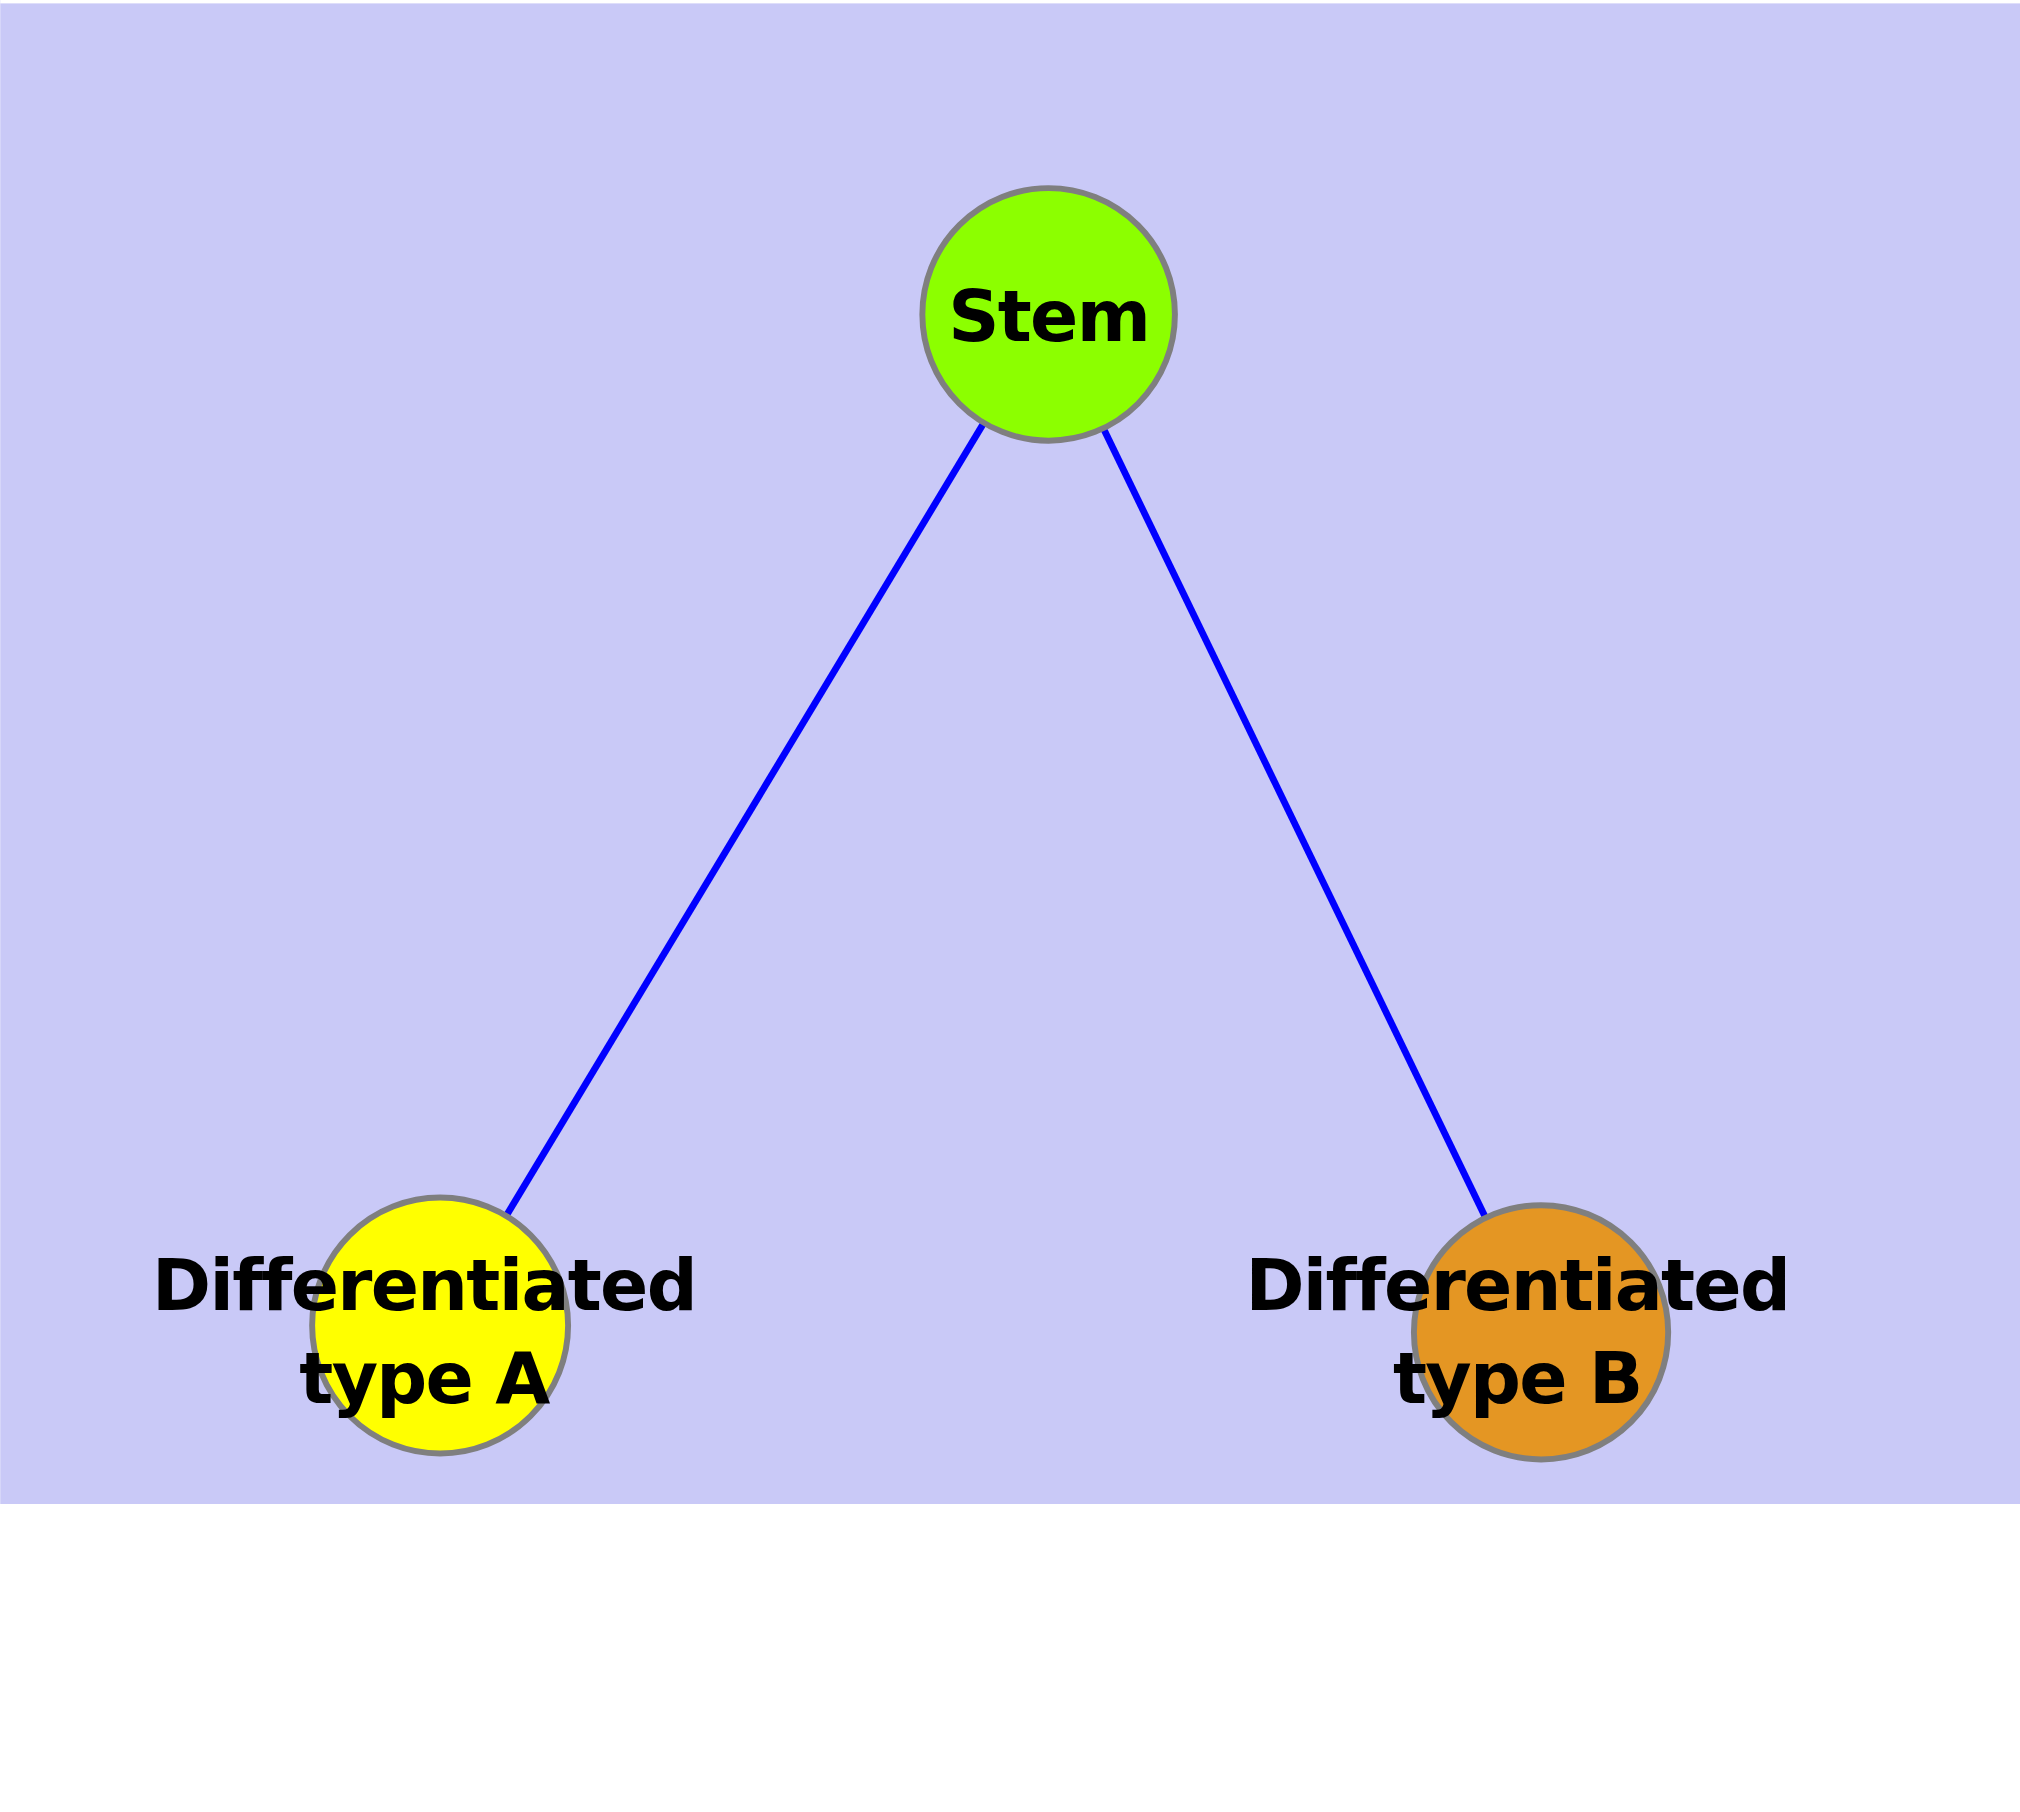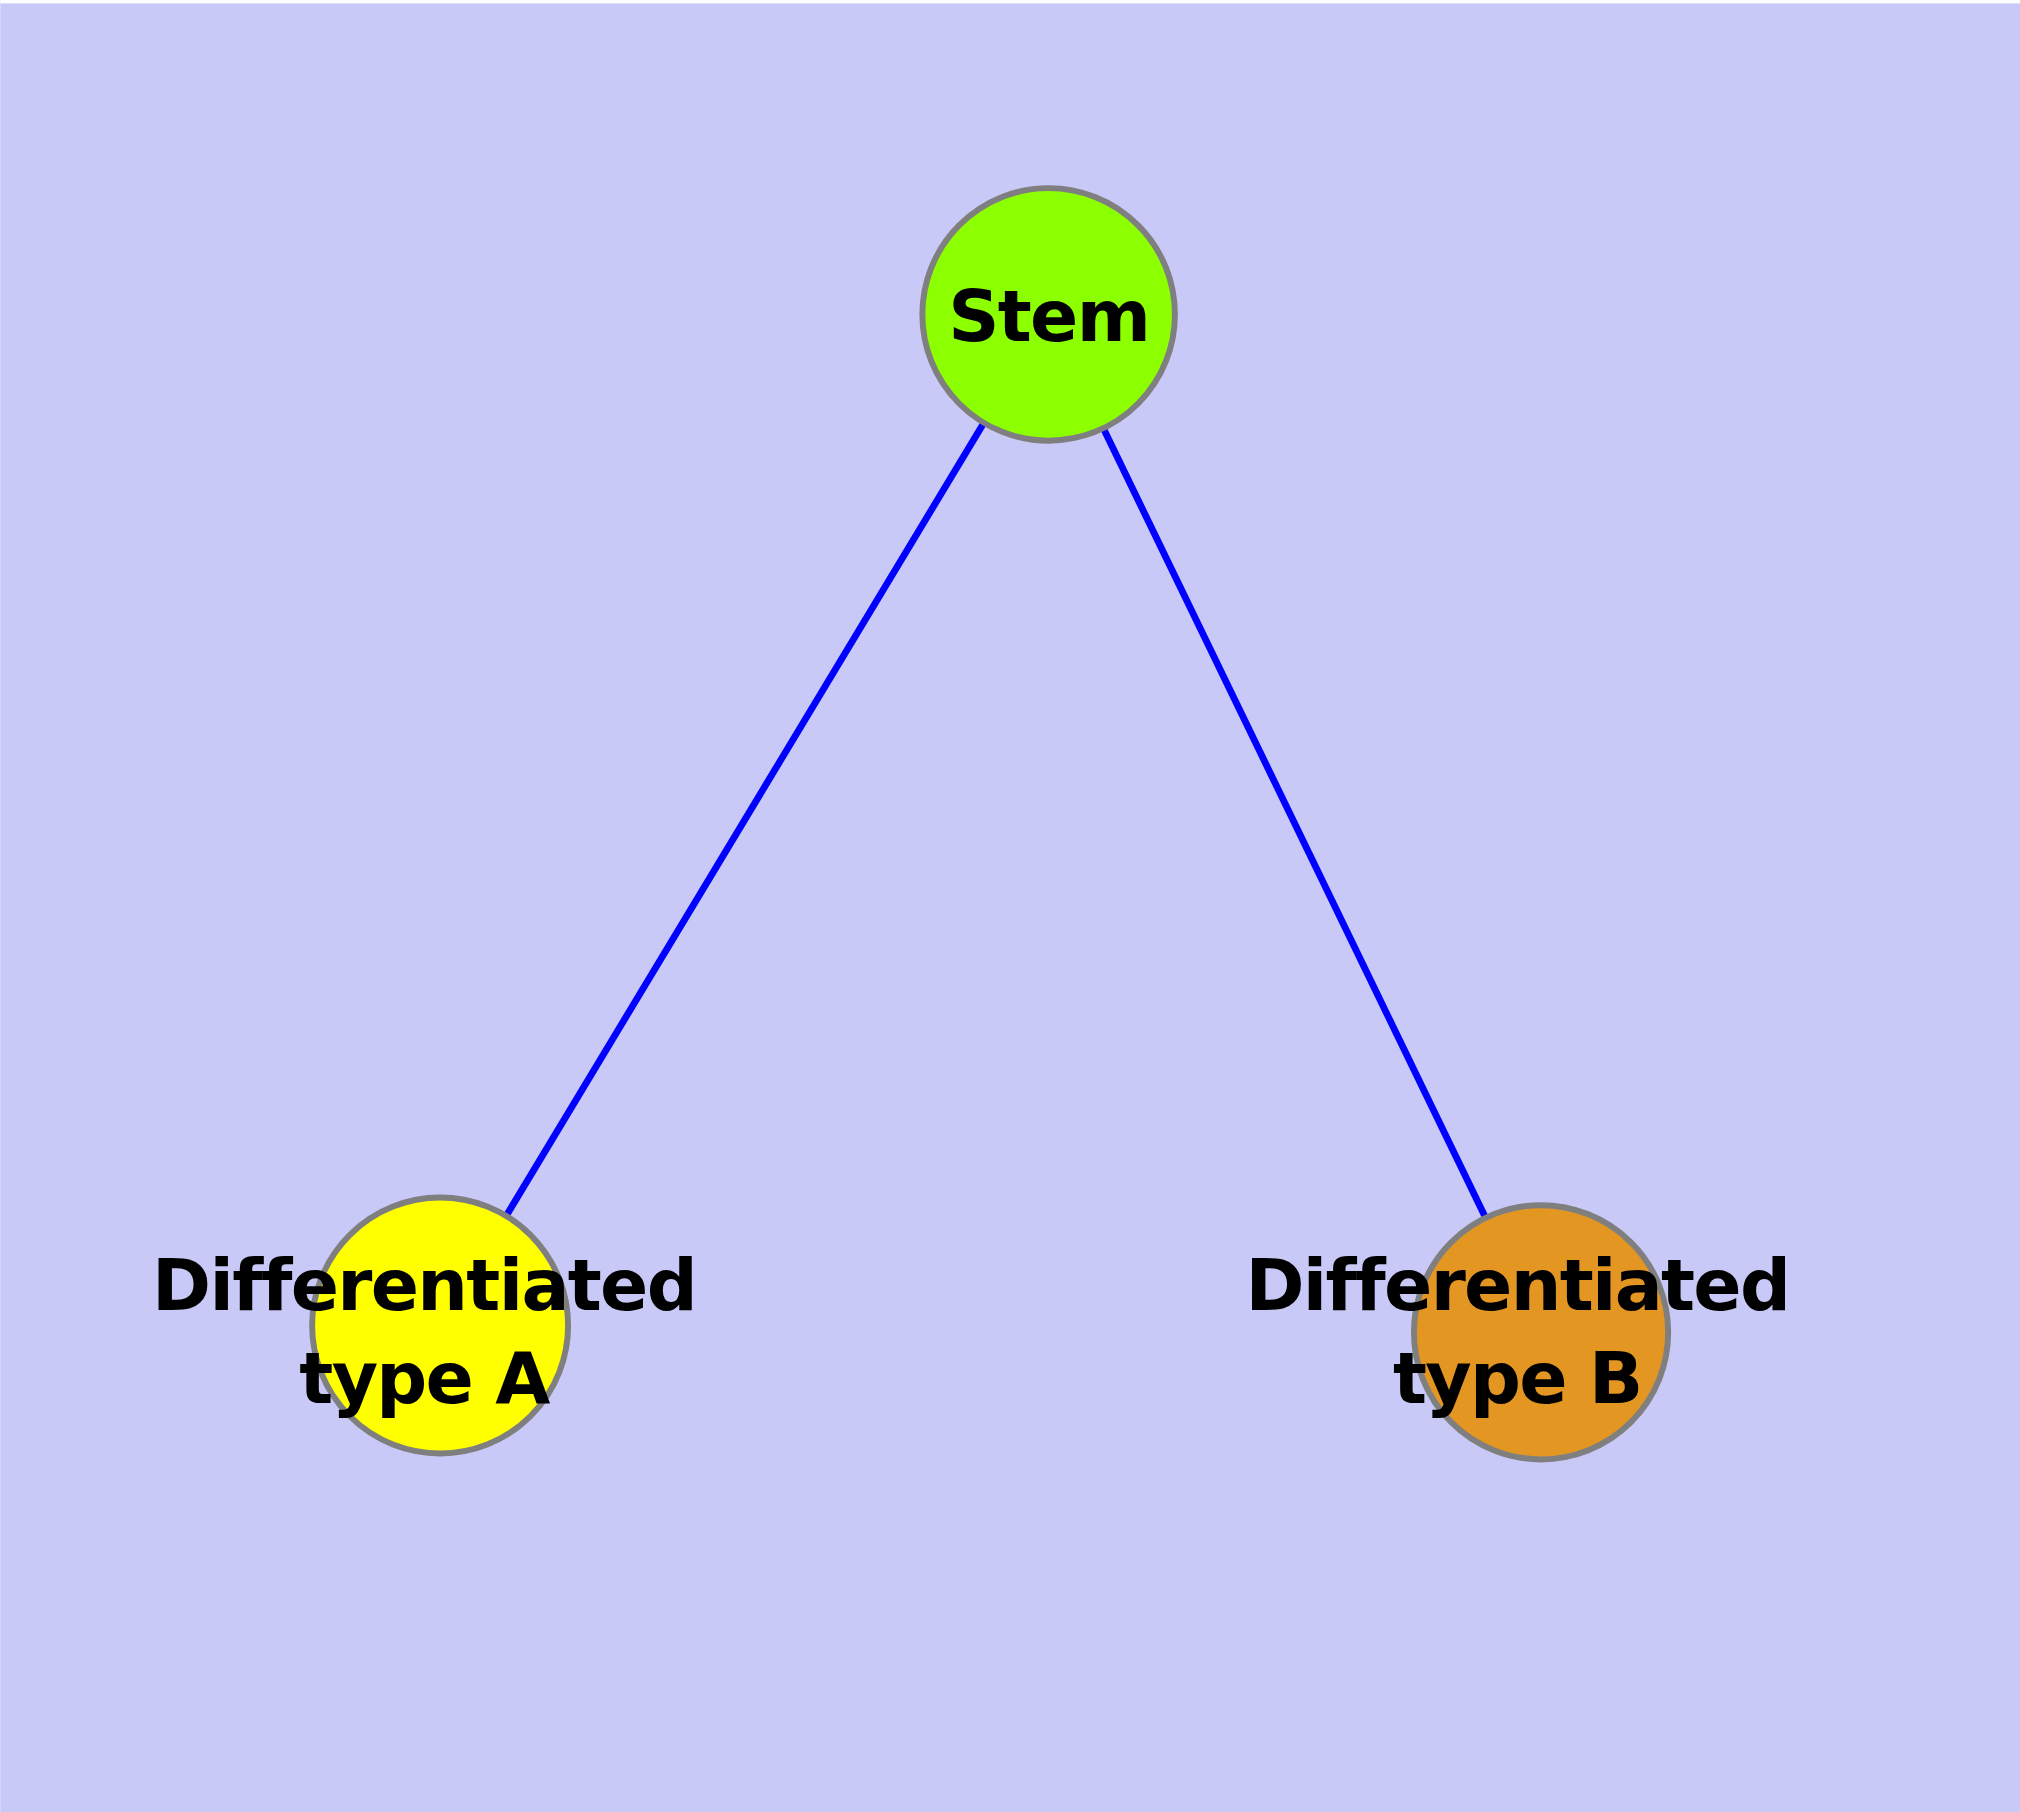--- a/index.html
+++ b/index.html
@@ -3,21 +3,21 @@
 <meta charset="utf-8">
 <style>
   html, body {
     margin: 0;
     padding: 0;
     background: #FFFFFF;
   }
   .canvas-wrap {
     position: relative;
     width: 2021px;
-    height: 1812px;
+    height: 1504px;
     overflow: hidden;
   }
   svg {
     display: block;
   }
   .node-label, .edge-line, .node-circle {
     font-family: "DejaVu Sans", sans-serif;
   }
   .node-label {
     font-weight: 700;

